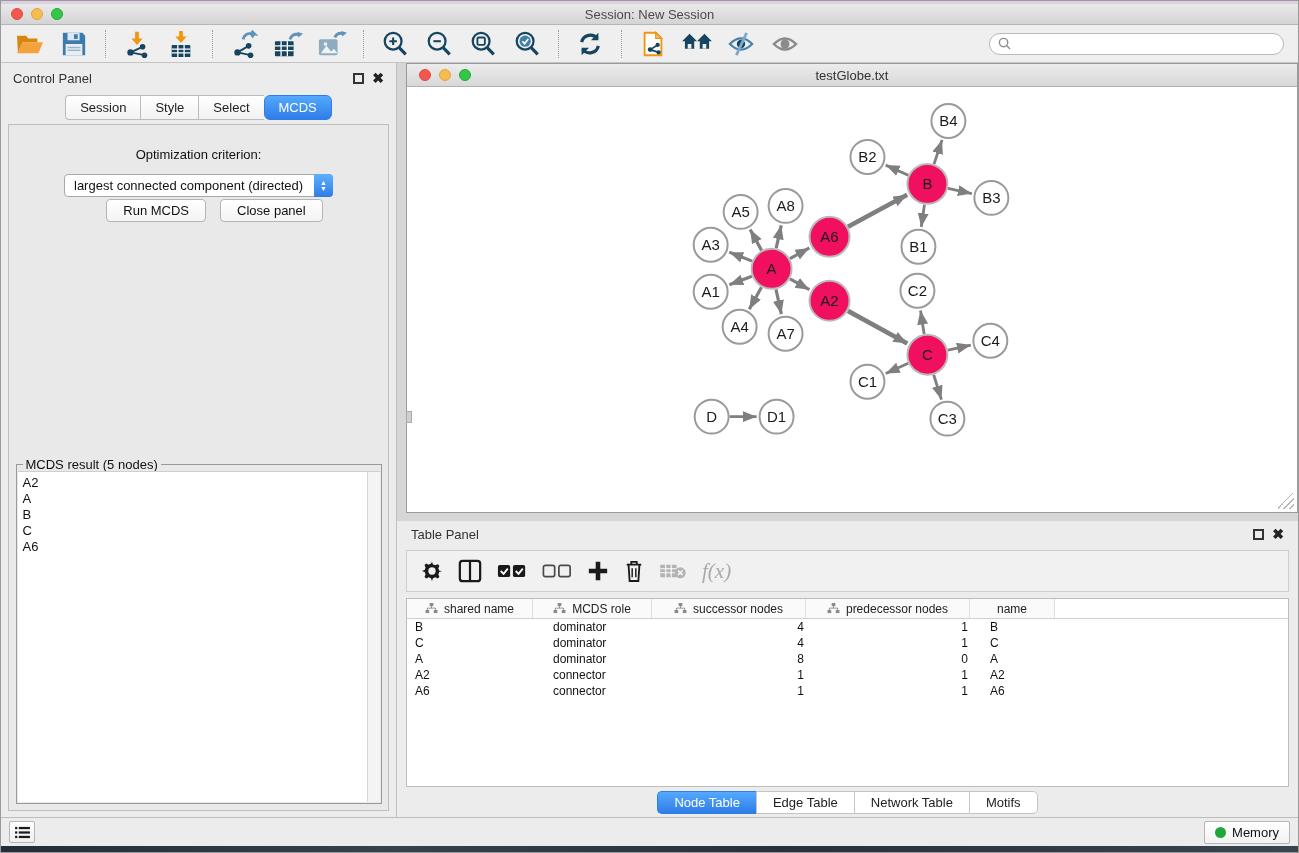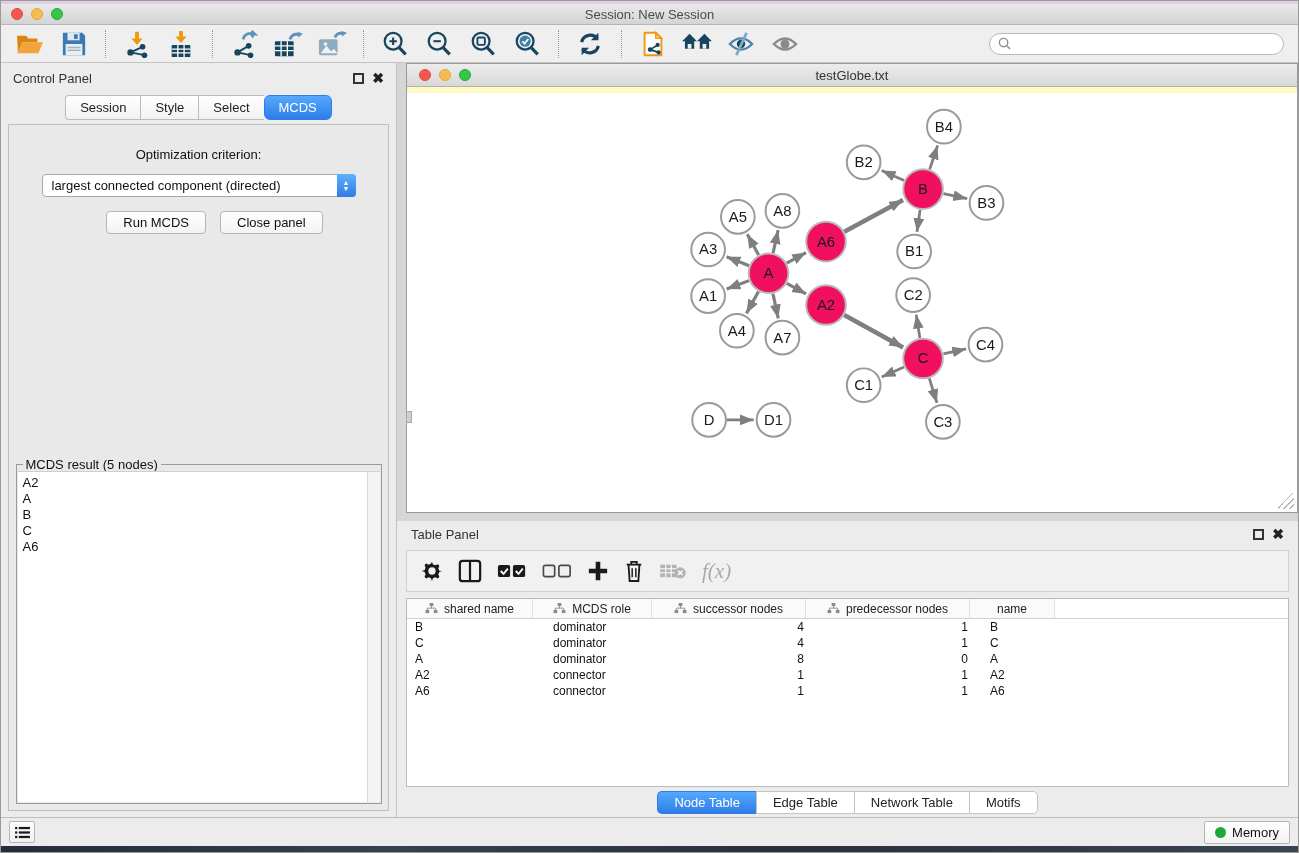--- a/index.html
+++ b/index.html
@@ -34,35 +34,35 @@
   .winctl { display:flex; gap:8px; align-items:center; }
   .winctl .float { width:11px; height:11px; border:2px solid #333; background:transparent; }
   .winctl .close { font-size:14px; font-weight:bold; color:#222; line-height:11px; }
   .cp-tabs { display:flex; justify-content:center; gap:0; padding:2px 0 0 0; }
   .cp-tab { font-size:13px; padding:4px 14px; background:linear-gradient(#ffffff,#f2f2f2); border:1px solid #bbb; border-right:none; color:#222; cursor:pointer; }
   .cp-tab:first-child { border-radius:4px 0 0 4px; }
   .cp-tab:last-child { border-radius:0 4px 4px 0; border-right:1px solid #bbb; }
   .cp-tab.active { background:linear-gradient(#55a9fd,#2e7de8); color:#fff; border-color:#2e7de8;border-radius:6px; }
   .cp-content { margin:4px 7px 6px 7px; border:1px solid #bfbfbf; background:#e9e9e9; flex:1; display:flex; flex-direction:column; align-items:center; }
   .opt-label { font-size:13px; color:#111; margin-top:22px; }
-  .dropdown { margin-top:12px; width:314px; height:23px; background:#fff; border:1px solid #a8a8a8; border-radius:4px; display:flex; align-items:center; position:relative; }
+  .dropdown { margin-top:12px; width:269px; height:23px; background:#fff; border:1px solid #a8a8a8; border-radius:4px; display:flex; align-items:center; position:relative; }
   .dropdown .dd-text { font-size:13px; color:#111; padding-left:9px; flex:1; white-space:nowrap; }
   .dd-stepper { width:19px; height:23px; margin-right:-1px; background:linear-gradient(#5fb0fe,#2f7ce8); border-radius:0 4px 4px 0; display:flex; flex-direction:column; align-items:center; justify-content:center; color:#fff; font-size:7px; line-height:6px; }
-  .btn-row { display:flex; gap:14px; margin-top:14px;padding-left:32px; }
+  .btn-row { display:flex; gap:14px; margin-top:2px;padding-left:32px; }
   .mac-btn { font-size:13px; color:#111; background:linear-gradient(#ffffff,#f3f3f3); border:1px solid #b5b5b5; border-radius:4px; padding:3px 16px; height:23px; cursor:pointer; }
   .result-group { margin-top:auto; margin-bottom:6px; width:366px; height:340px; border:1px solid #9a9a9a; position:relative; background:#e9e9e9; }
   .result-title { position:absolute; top:-8px; left:6px; background:#e9e9e9; font-size:13px; color:#111; padding:0 3px; }
   .result-list { position:absolute; inset:6px 1px 1px 1px; background:#fff; border-top:1px solid #cfcfcf; overflow:hidden; display:flex; }
   .rl-items { flex:1; padding:3px 0 0 5px; }
   .rl-item { font-size:13px; color:#111; line-height:16px; }
   .rl-scroll { width:13px; background:#f4f4f4; border-left:1px solid #d8d8d8; }
 
   
   .rightcol { flex:1; display:flex; flex-direction:column; min-width:0; }
-  .netframe { margin-left:9px; height:450px; border:1px solid #9a9a9a; background:#fef9c3; display:flex; flex-direction:column; position:relative; flex:none;gap:6px; }
+  .netframe { margin-left:9px; height:450px; border:1px solid #9a9a9a; background:#fef9c3; display:flex; flex-direction:column; position:relative; flex:none; }
   .netframe .frame-titlebar { height:23px; background:linear-gradient(#ececec,#d8d8d8); border-bottom:1px solid #b2b2b2; position:relative; display:flex; align-items:center; justify-content:center; flex:none; }
   .frame-titlebar .tl-dots { left:12px; gap:8px; }
   .frame-titlebar .title-text { font-size:13px; color:#333; }
   .netcanvas { flex:1; background:#fff; position:relative; overflow:hidden; }
   .resize-grip { position:absolute; right:3px; bottom:3px; width:16px; height:16px; background:
       linear-gradient(135deg, transparent 44%, #b5b5b5 44%, #b5b5b5 50%, transparent 50%),
       linear-gradient(135deg, transparent 64%, #b5b5b5 64%, #b5b5b5 70%, transparent 70%),
       linear-gradient(135deg, transparent 84%, #b5b5b5 84%, #b5b5b5 90%, transparent 90%); }
   .side-grip { position:absolute; left:-1px; top:347px; width:6px; height:12px; background:#cfcfcf; border:1px solid #aaa; }
 

